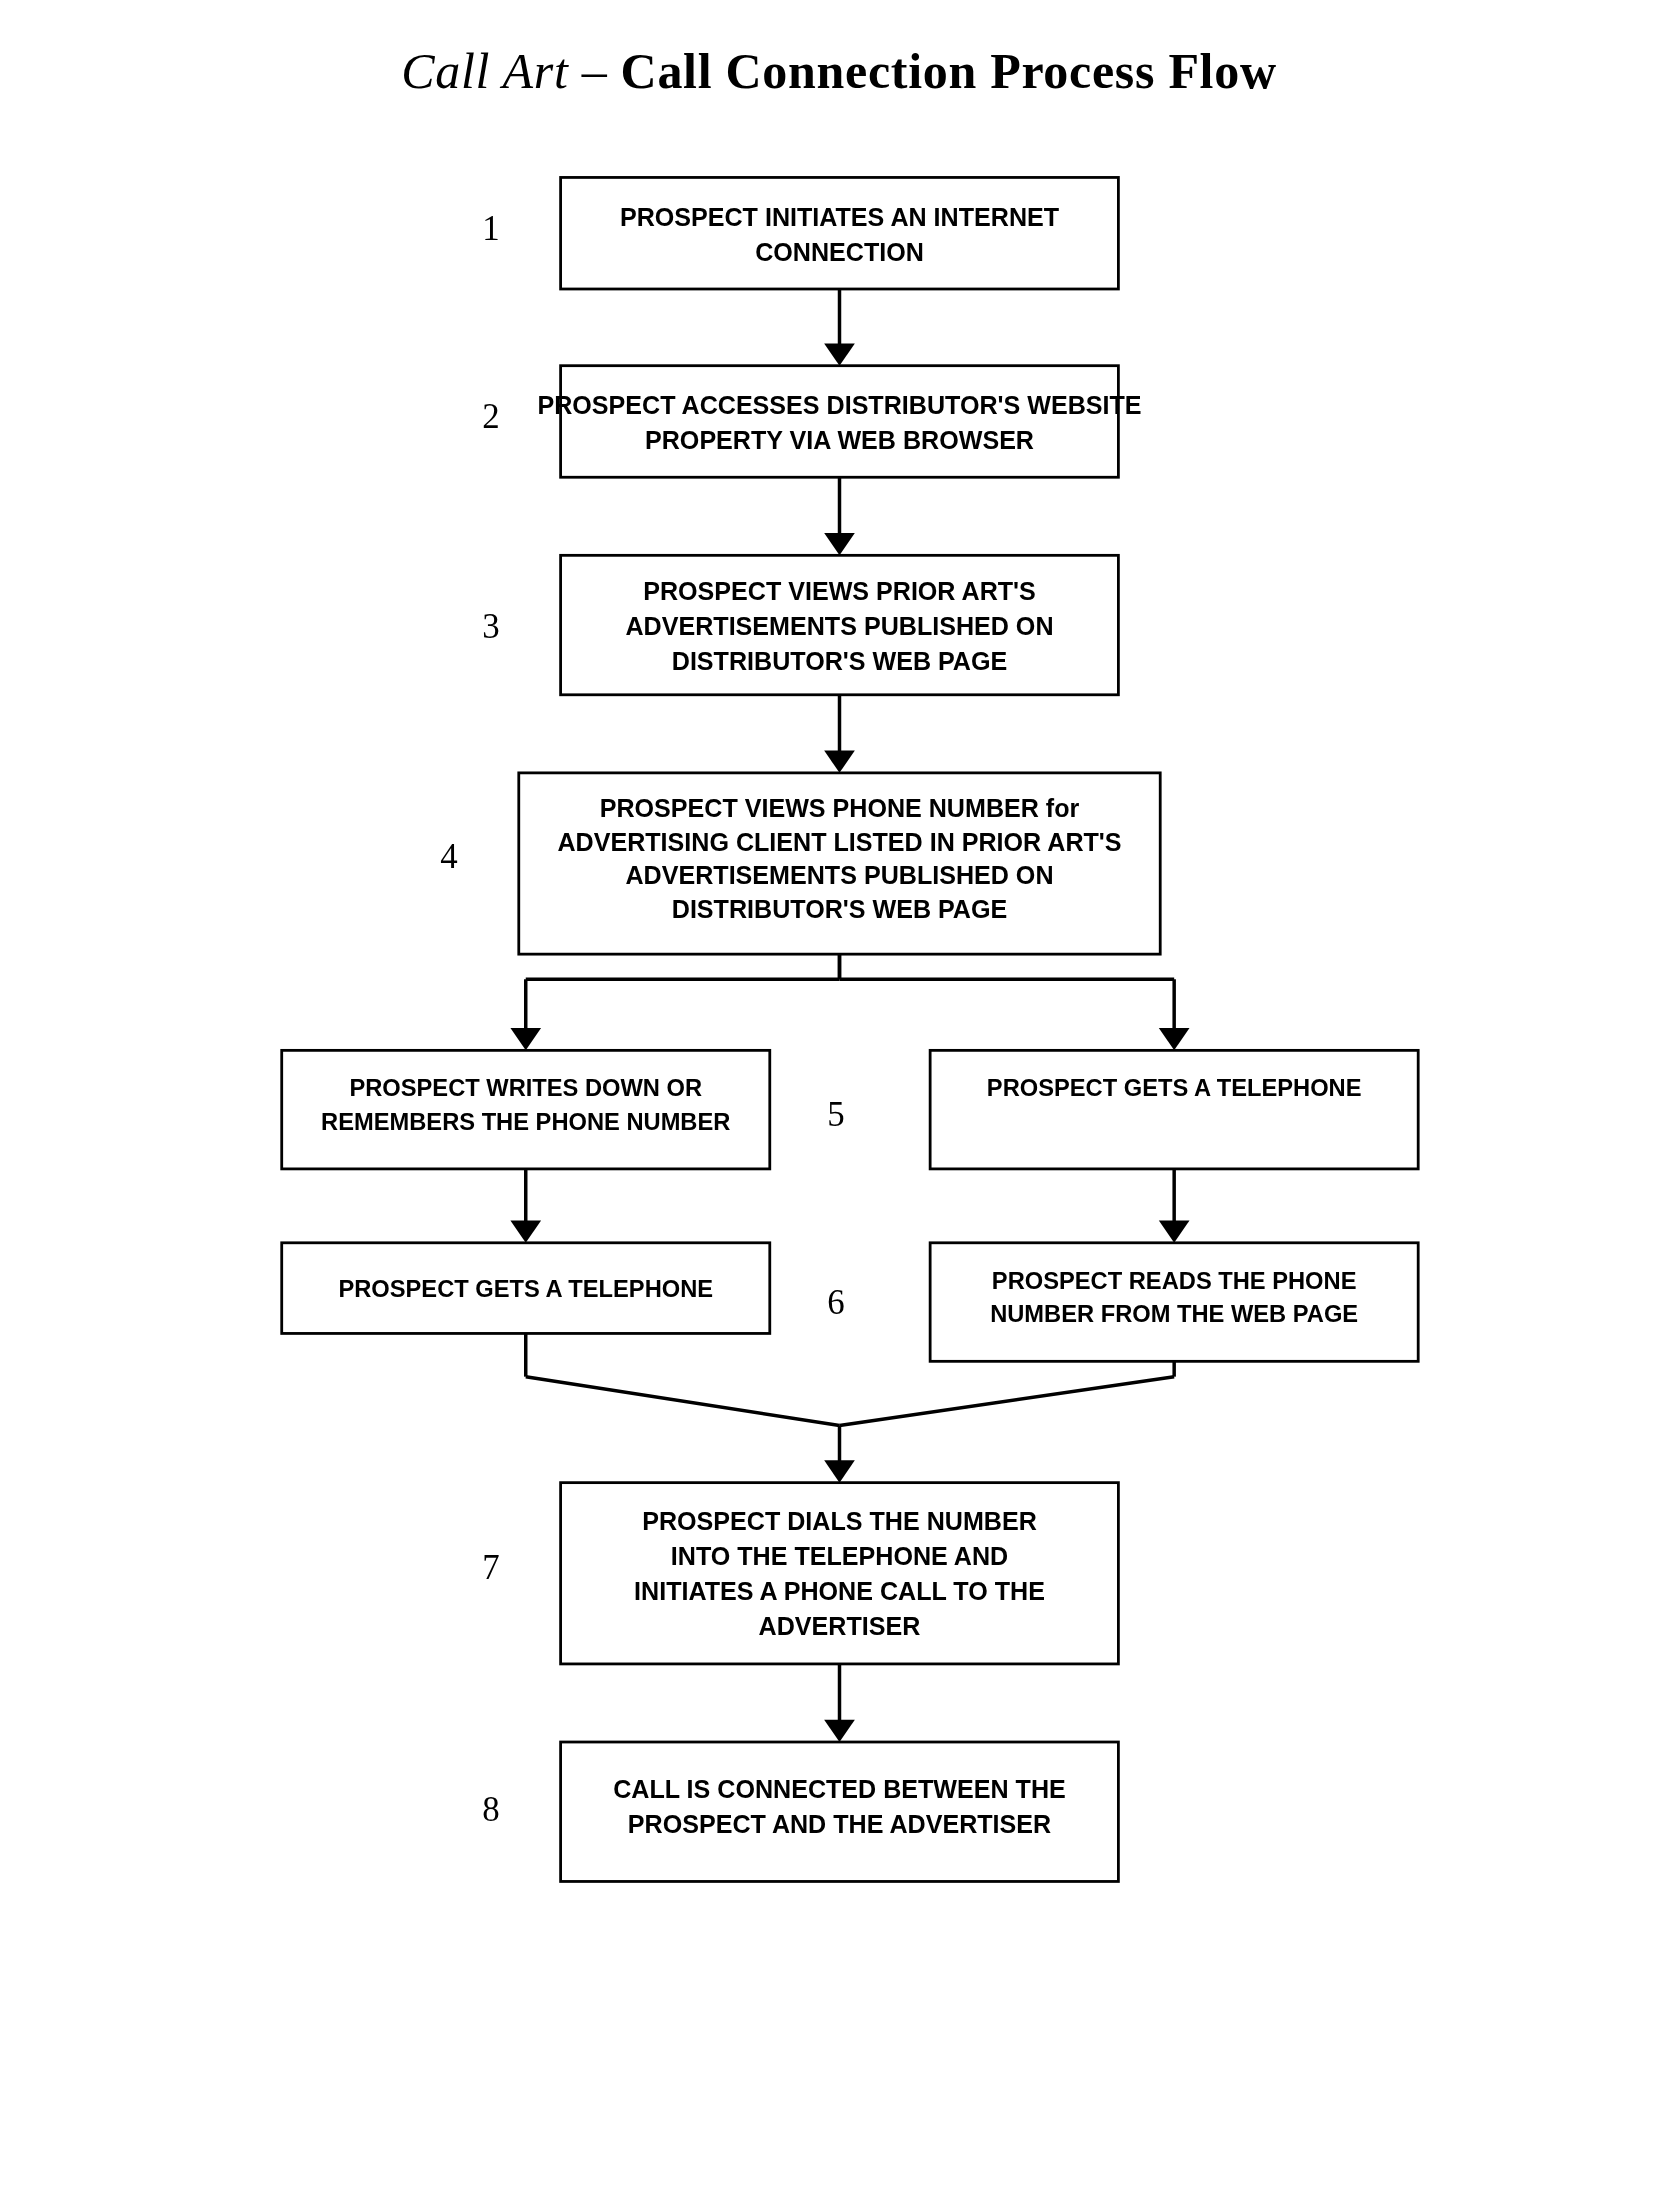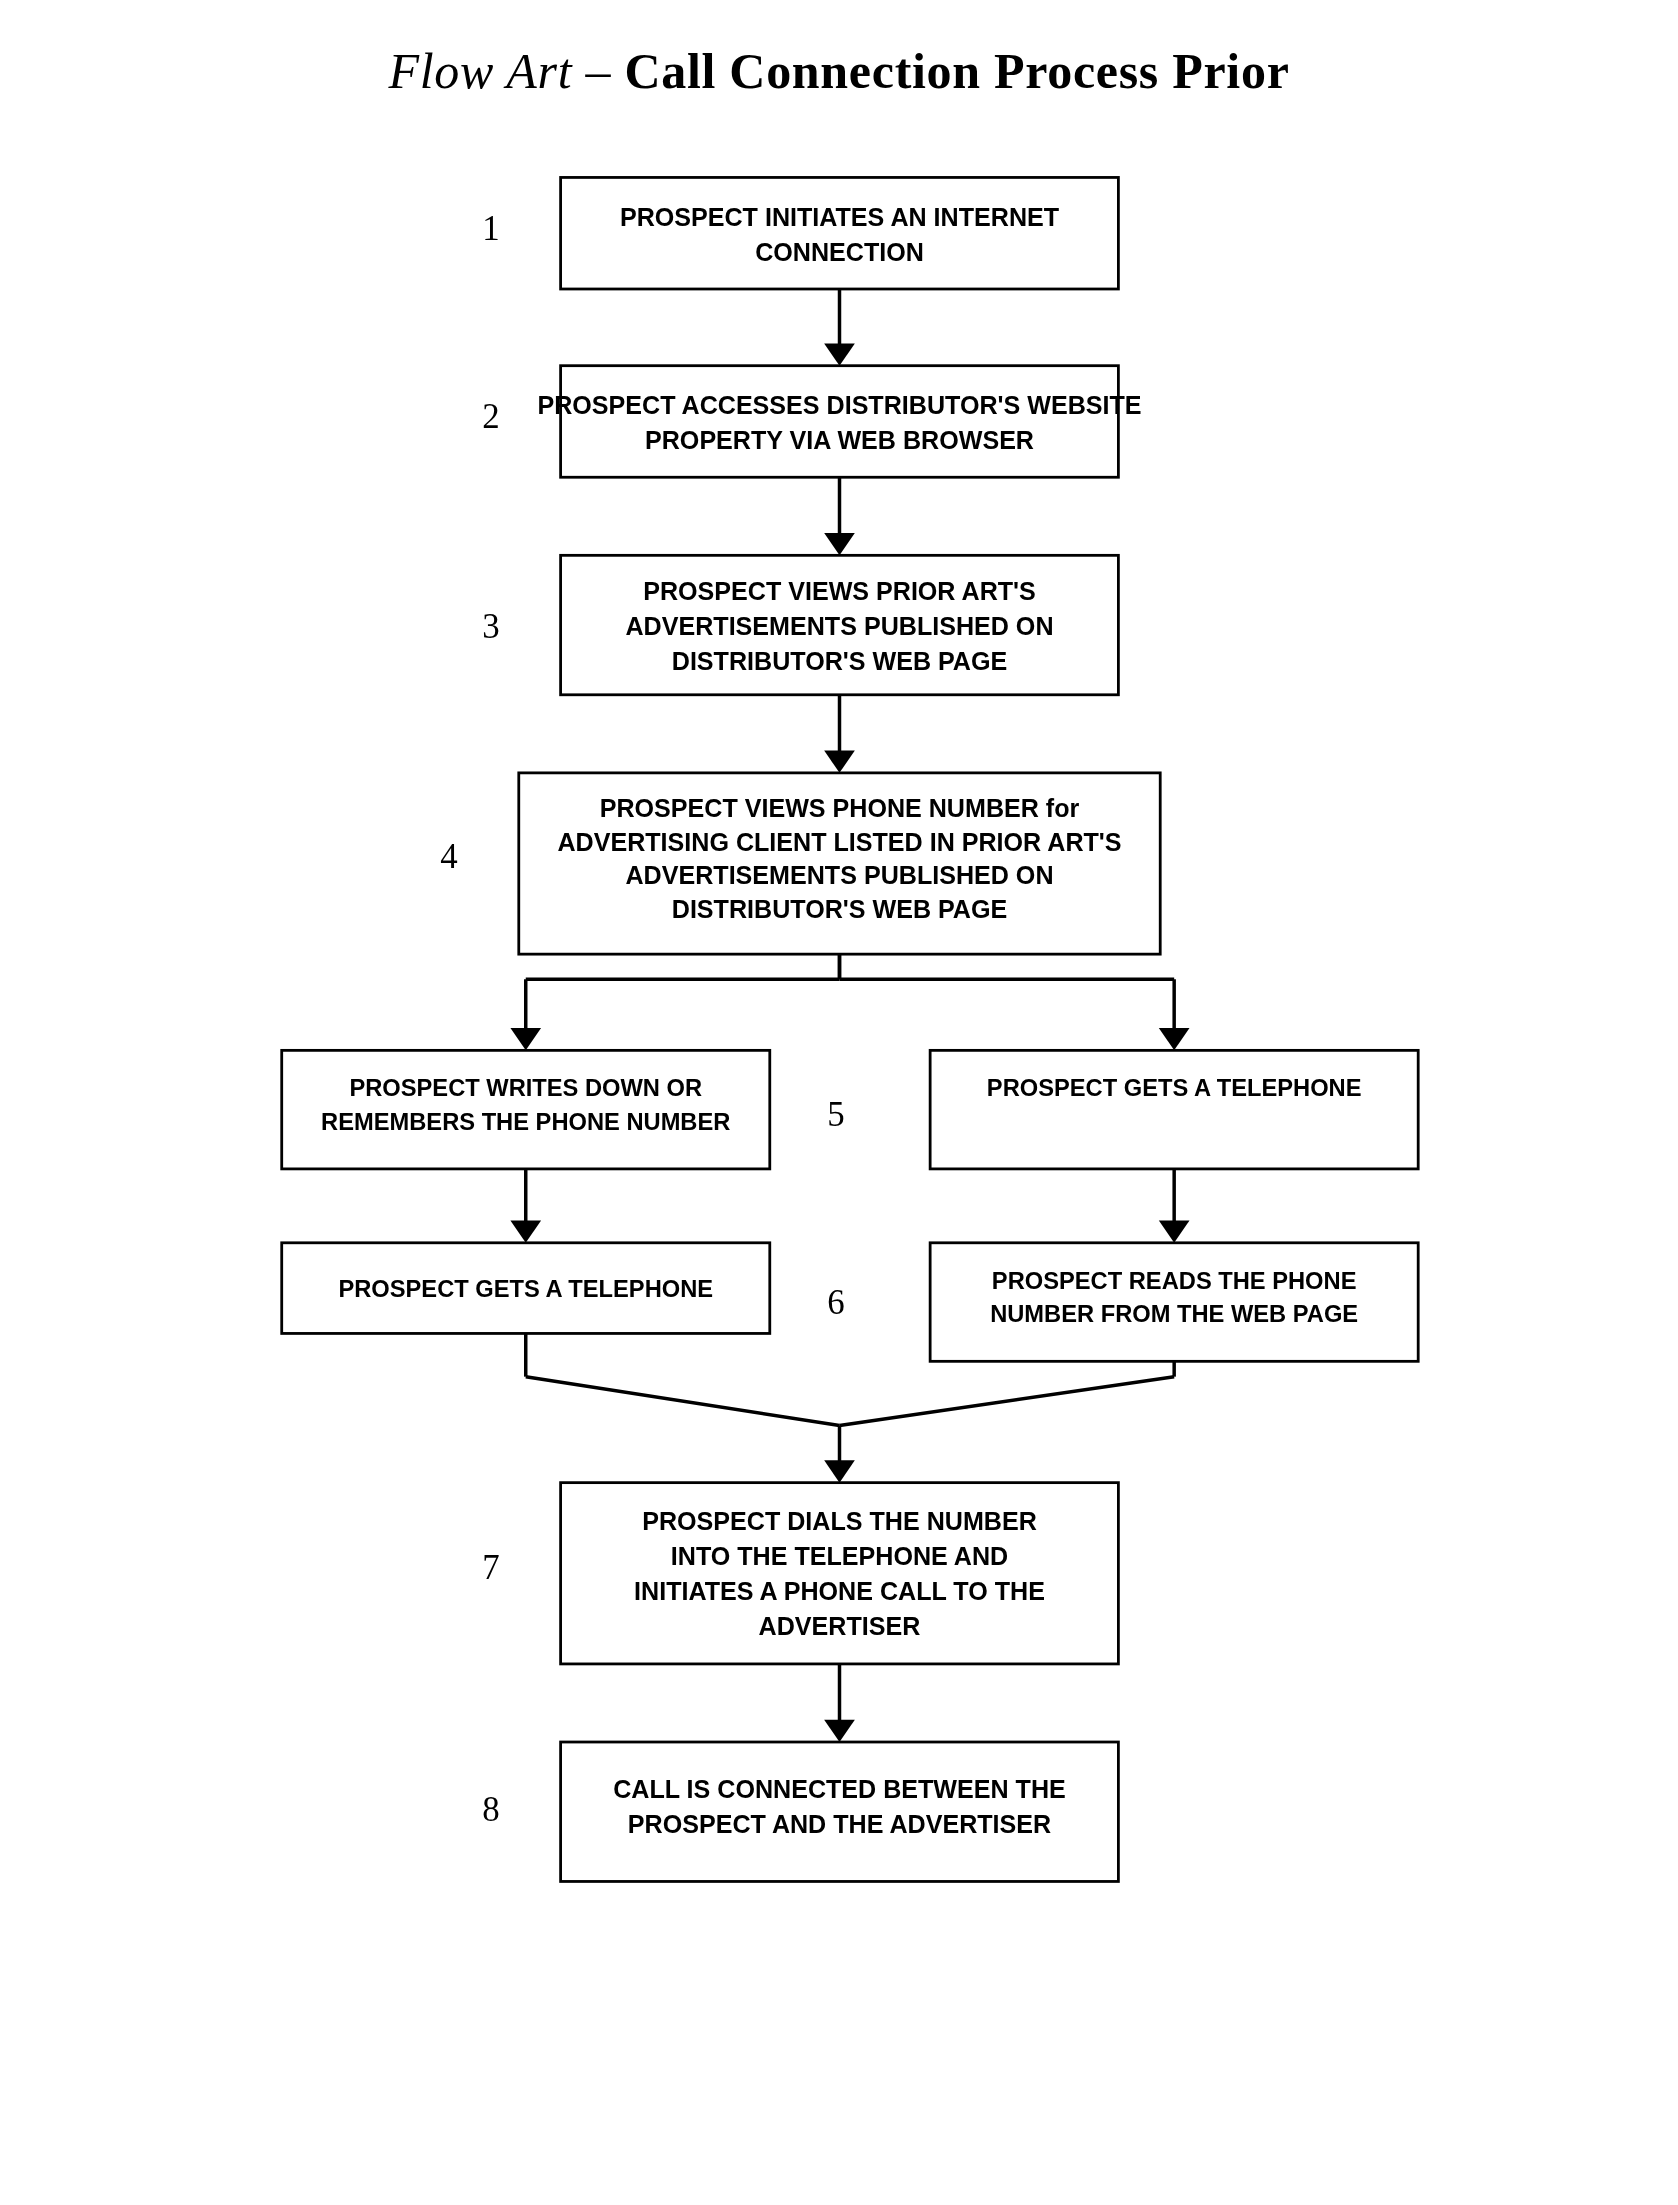--- a/index.html
+++ b/index.html
@@ -34,21 +34,21 @@
       align-items: center;
       width: 100%;
       max-width: 1325px;
       position: relative;
     }
   </style>
 </head>
 <body>
 
 <h1 class="page-title">
-  <span>Flow Art – </span><strong>Call Connection Process Prior</strong>
+  <span>Call Art – </span><strong>Call Connection Process Flow</strong>
 </h1>
 
 <div class="diagram-container">
 
   <svg viewBox="0 0 1800 2900" width="1255" height="2023" style="font-family: Arial, sans-serif;">
 
     <rect x="500" y="30" width="800" height="160" fill="white" stroke="black" stroke-width="4"></rect>
     <text x="900" y="100" text-anchor="middle" font-size="36" font-weight="bold" font-family="Arial">PROSPECT INITIATES AN INTERNET</text>
     <text x="900" y="150" text-anchor="middle" font-size="36" font-weight="bold" font-family="Arial">CONNECTION</text>
 

